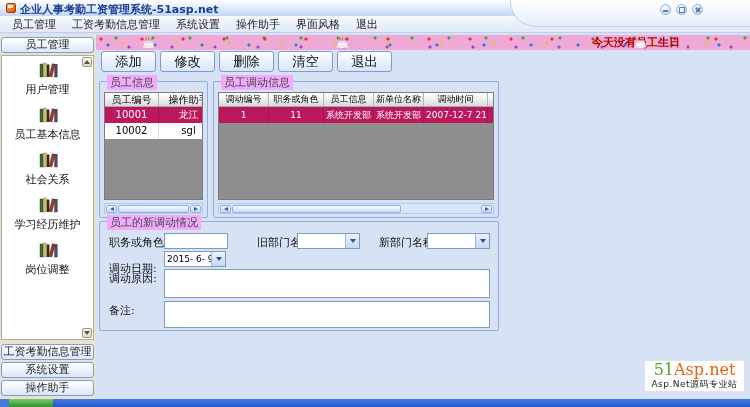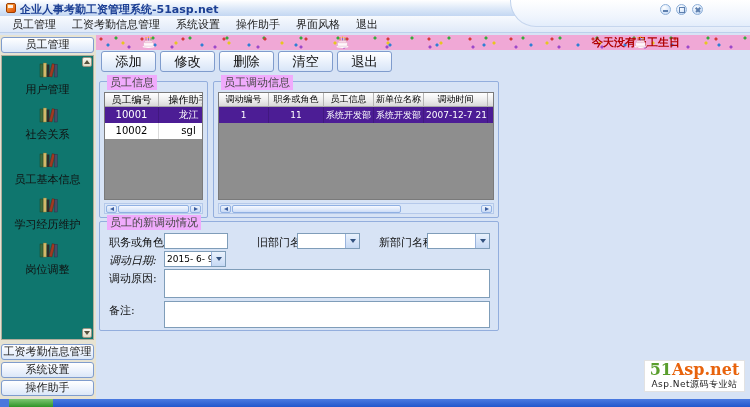--- a/index.html
+++ b/index.html
@@ -29,21 +29,21 @@
     background:linear-gradient(#f7fafe,#dfe9f8); border-bottom:1px solid #bccfeb;
     display:flex; align-items:center; padding-left:4px; }
   .menu-item { padding:1px 8px; color:#1a1a1a; white-space:nowrap; cursor:default; }
 
   
   .sidebar { position:absolute; left:0; top:35px; width:96px; height:364px; background:#e7e3d2; }
   .sb-btn { position:absolute; left:1px; width:93px; height:16px; text-align:center; line-height:14px;
     background:linear-gradient(#ffffff,#eaf1fc 60%,#dbe7f8); border:1px solid #7f9ccd; border-radius:3px; color:#1a1a1a; }
   .sb-header { top:2px; }
   .sb-panel { position:absolute; left:1px; top:20px; width:93px; height:285px;
-    background:#0f766e; border:1px solid #b0ad9c; }
+    background:#ffffff; border:1px solid #b0ad9c; }
   .sb-scroll { position:absolute; right:1px; width:10px; height:10px;
     background:linear-gradient(#faf8ef,#e2ddc8); border:1px solid #9a9684; border-radius:2px;
     display:flex; align-items:center; justify-content:center; }
   .sb-scroll.up { top:1px; } .sb-scroll.down { bottom:1px; }
   .tri-up   { width:0; height:0; border-left:3px solid transparent; border-right:3px solid transparent; border-bottom:4px solid #56523e; }
   .tri-down { width:0; height:0; border-left:3px solid transparent; border-right:3px solid transparent; border-top:4px solid #56523e; }
   .sb-items { position:absolute; left:0; top:4px; width:100%; display:flex; flex-direction:column; align-items:center; gap:6px; }
   .sb-item { display:flex; flex-direction:column; align-items:center; width:100%; padding:2px 0; cursor:default; }
   .sb-item .sb-label { margin-top:1px; color:#111; font-size:11px; white-space:nowrap; }
   .sb-bottom-1 { top:309px; } .sb-bottom-2 { top:327px; } .sb-bottom-3 { top:345px; }
@@ -82,21 +82,21 @@
   
   .grid { position:absolute; left:4px; right:4px; top:10px; bottom:17px;
     background:#8e8e8e; border:1px solid #7a7a7a; overflow:hidden;text-align:center; }
   .g-head { display:flex; height:14px; }
   .gh-cell { flex:none; background:linear-gradient(#ffffff,#ececec 60%,#d9d9d9);
     border-right:1px solid #b5b5b5; border-bottom:1px solid #a8a8a8;
     padding:0 2px; line-height:13px; white-space:nowrap; overflow:hidden; color:#000; }
   .g-row { display:flex; height:16px; background:#fff; color:#000; }
   .gd-cell { flex:none; padding:0 2px; line-height:16px; border-right:1px solid rgba(0,0,0,.14);
     white-space:nowrap; overflow:hidden; }
-  .g-row.selected { background:#4c1d95; color:#fff; }
+  .g-row.selected { background:#be185d; color:#fff; }
   .grid-emp  { font-size:10px; }
   .grid-trans{ font-size:9px; }
   .c-e0{width:54px;} .c-e1{width:60px;}
   .c-t0{width:50px;} .c-t1{width:55px;} .c-t2{width:50px;} .c-t3{width:50px;} .c-t4{width:64px;} .c-t5{width:22px;}
 
   
   .hscroll { position:absolute; left:4px; right:4px; bottom:3px; height:11px;
     background:#d9e6f8; border:1px solid #b5c9ea; display:flex; align-items:center; padding:0 1px; }
   .sc-btn { flex:none; width:11px; height:8px; background:linear-gradient(#eef4fd,#c9daf5);
     border:1px solid #93b2e3; border-radius:2px; display:flex; align-items:center; justify-content:center; }
@@ -113,28 +113,28 @@
   .tin { position:absolute; height:16px; background:#fff; border:1px solid #7f9db9; font:10px "DejaVu Sans",sans-serif; padding:0 2px; }
   .tarea { position:absolute; background:#fff; border:1px solid #7f9db9; resize:none; font:10px "DejaVu Sans",sans-serif; padding:1px 2px; outline:none; }
   .combo { position:absolute; height:16px; background:#fff; border:1px solid #7f9db9; display:flex; }
   .combo .cval { flex:1; font-size:9px; line-height:14px; padding-left:2px; white-space:nowrap; overflow:hidden; }
   .combo .dd { flex:none; width:14px; background:linear-gradient(#eaf2fd,#c6d9f4); border-left:1px solid #9ab4dd;
     display:flex; align-items:center; justify-content:center; }
   .dd-tri { width:0; height:0; border-left:3px solid transparent; border-right:3px solid transparent; border-top:4px solid #33527f; }
   .fl-role { left:9px; top:13px; }   .fi-role { left:64px; top:11px; width:64px; }
   .fl-old  { left:157px; top:13px; } .fc-old  { left:197px; top:11px; width:63px; }
   .fl-new  { left:279px; top:13px; } .fc-new  { left:327px; top:11px; width:63px; }
-  .fl-date { left:9px; top:31px;font-style:italic; }   .fc-date { left:64px; top:29px; width:62px; }
+  .fl-date { left:9px; top:39px; }   .fc-date { left:64px; top:29px; width:62px; }
   .fl-reason { left:9px; top:49px; } .ft-reason { left:64px; top:47px; width:326px; height:29px; }
   .fl-remark { left:9px; top:81px; } .ft-remark { left:64px; top:79px; width:326px; height:27px; }
 
   
   .logo { position:absolute; left:548px; top:325px; width:101px; height:32px; background:#fff;
     border:1px solid #e2e2e2; text-align:center; }
-  .logo-line1 { font-family:"DejaVu Serif",serif; font-weight:bold; font-size:16px; line-height:18px; letter-spacing:0; }
+  .logo-line1 { font-family:"DejaVu Serif",serif; font-weight:normal; font-size:16px; line-height:18px; letter-spacing:0; }
   .logo-num { color:#5a9e2d; } .logo-name { color:#e8630c; }
   .logo-line2 { font-size:9px; line-height:11px; color:#222; letter-spacing:.5px; }
 
   
   .taskbar { position:absolute; left:0; bottom:0; width:750px; height:8px; }
   .tk-blue-l { position:absolute; left:0; top:0; width:9px; height:8px; background:#4a78dd; }
   .tk-green  { position:absolute; left:9px; top:0; width:44px; height:8px; background:linear-gradient(180deg,#7cc772,#2f9428); }
   .tk-blue   { position:absolute; left:53px; top:0; right:0; height:8px; background:linear-gradient(180deg,#4a7ae0,#2257cc); }
 </style>
 </head>
@@ -185,33 +185,33 @@
         <div class="sb-item">
           <span><svg viewBox="0 0 22 16" width="22" height="16">
                 <rect x="3" y="2" width="3" height="13" fill="#3a6b3e" stroke="#1e3a20" stroke-width="0.4"></rect>
                 <rect x="6.3" y="1" width="3.2" height="14" fill="#d2b96a" stroke="#8a7430" stroke-width="0.4"></rect>
                 <rect x="9.8" y="2.5" width="2.6" height="12.5" fill="#2b2b2b"></rect>
                 <g transform="rotate(14 15 9)">
                   <rect x="13.4" y="1.8" width="3" height="13" fill="#a03a22" stroke="#5e1f10" stroke-width="0.4"></rect>
                 </g>
                 <rect x="17.6" y="2.2" width="2.6" height="12.8" fill="#4a4a66" stroke="#2c2c40" stroke-width="0.4"></rect>
               </svg></span>
-          <span class="sb-label">社会关系</span>
+          <span class="sb-label">员工基本信息</span>
         </div>
         <div class="sb-item">
           <span><svg viewBox="0 0 22 16" width="22" height="16">
                 <rect x="3" y="2" width="3" height="13" fill="#3a6b3e" stroke="#1e3a20" stroke-width="0.4"></rect>
                 <rect x="6.3" y="1" width="3.2" height="14" fill="#d2b96a" stroke="#8a7430" stroke-width="0.4"></rect>
                 <rect x="9.8" y="2.5" width="2.6" height="12.5" fill="#2b2b2b"></rect>
                 <g transform="rotate(14 15 9)">
                   <rect x="13.4" y="1.8" width="3" height="13" fill="#a03a22" stroke="#5e1f10" stroke-width="0.4"></rect>
                 </g>
                 <rect x="17.6" y="2.2" width="2.6" height="12.8" fill="#4a4a66" stroke="#2c2c40" stroke-width="0.4"></rect>
               </svg></span>
-          <span class="sb-label">员工基本信息</span>
+          <span class="sb-label">社会关系</span>
         </div>
         <div class="sb-item">
           <span><svg viewBox="0 0 22 16" width="22" height="16">
                 <rect x="3" y="2" width="3" height="13" fill="#3a6b3e" stroke="#1e3a20" stroke-width="0.4"></rect>
                 <rect x="6.3" y="1" width="3.2" height="14" fill="#d2b96a" stroke="#8a7430" stroke-width="0.4"></rect>
                 <rect x="9.8" y="2.5" width="2.6" height="12.5" fill="#2b2b2b"></rect>
                 <g transform="rotate(14 15 9)">
                   <rect x="13.4" y="1.8" width="3" height="13" fill="#a03a22" stroke="#5e1f10" stroke-width="0.4"></rect>
                 </g>
                 <rect x="17.6" y="2.2" width="2.6" height="12.8" fill="#4a4a66" stroke="#2c2c40" stroke-width="0.4"></rect>

